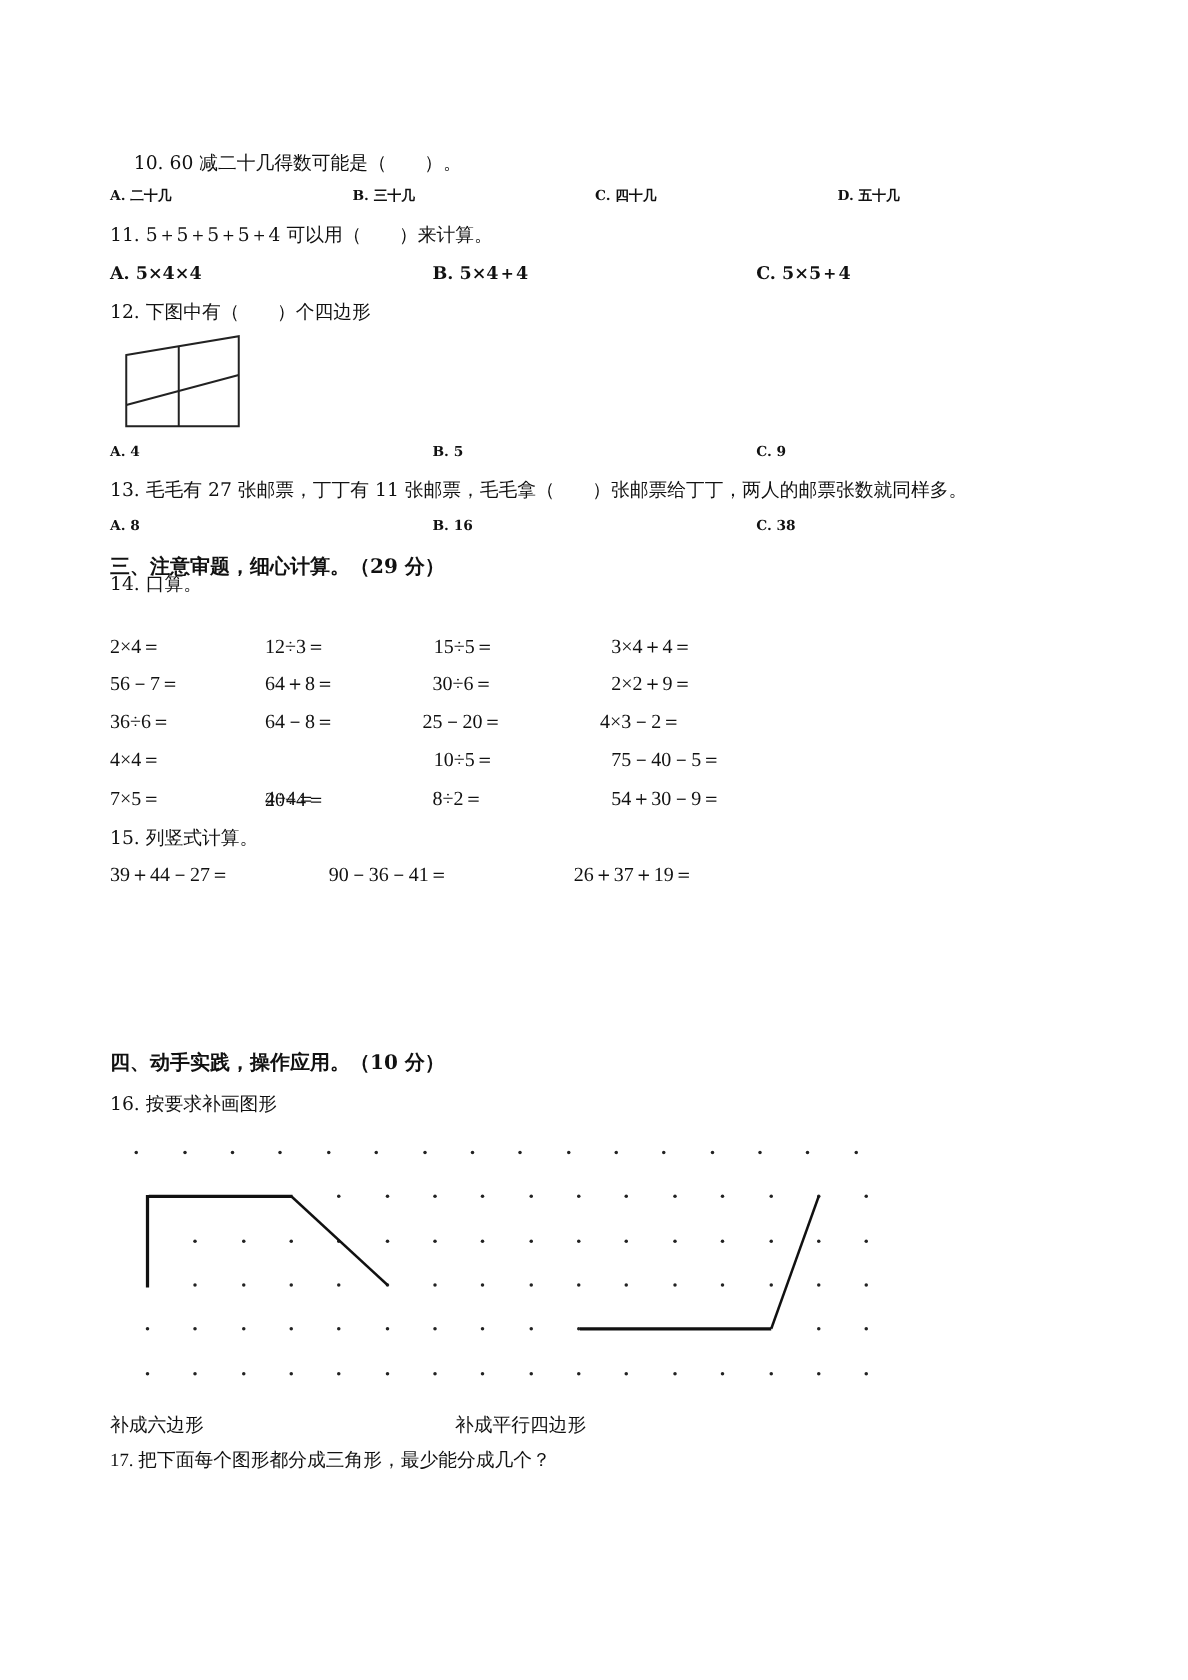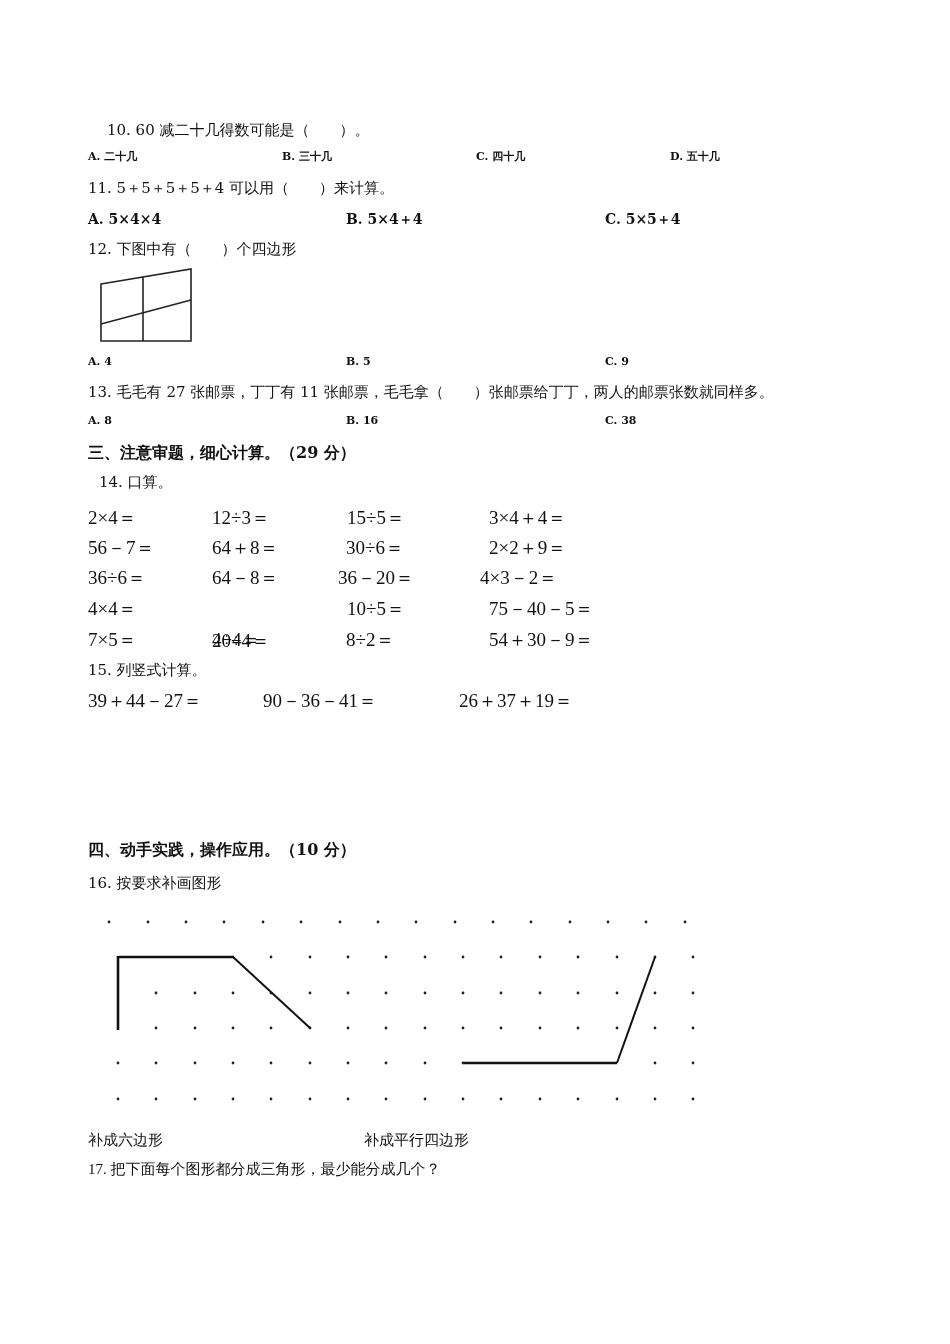--- a/index.html
+++ b/index.html
@@ -6,21 +6,21 @@
   body {
     width: 950px; height: 1344px; position: relative; overflow: hidden;
     font-family: "DejaVu Serif", "Liberation Serif", serif;
     color: #111111;
   }
   .abs { position: absolute; white-space: nowrap; }
   .t { font-size: 15px; line-height: 18px; }
   .opt { font-size: 11px; line-height: 18px; font-weight: bold; }
   .opt-sm { font-size: 14px; line-height: 18px; font-weight: bold; }
   .sec { font-size: 16px; line-height: 20px; font-weight: bold; }
-  .calc { font-size: 19px; line-height: 18px; font-family: "Liberation Serif", "DejaVu Serif", serif; }
+  .calc { font-size: 16px; line-height: 18px; font-family: "Liberation Serif", "DejaVu Serif", serif; }
   svg { position: absolute; left: 0; top: 0; }
 </style>
 </head>
 <body>
 
 <div class="abs t" style="left:88px;top:121px;margin-left:19px;">10.  60 减二十几得数可能是（　　）。</div>
 <div class="abs opt" style="left:88px;top:148px;">A.  二十几</div>
 <div class="abs opt" style="left:282px;top:148px;">B.  三十几</div>
 <div class="abs opt" style="left:476px;top:148px;">C.  四十几</div>
 <div class="abs opt" style="left:670px;top:148px;">D.  五十几</div>
@@ -42,35 +42,35 @@
 <div class="abs opt" style="left:346px;top:353px;">B. 5</div>
 <div class="abs opt" style="left:605px;top:353px;">C. 9</div>
 
 <div class="abs t" style="left:88px;top:383px;">13.  毛毛有 27 张邮票，丁丁有 11 张邮票，毛毛拿（　　）张邮票给丁丁，两人的邮票张数就同样多。</div>
 <div class="abs opt" style="left:88px;top:412px;">A. 8</div>
 <div class="abs opt" style="left:346px;top:412px;">B. 16</div>
 <div class="abs opt" style="left:605px;top:412px;">C. 38</div>
 
 <div class="abs sec" style="left:88px;top:443px;">三、注意审题，细心计算。（29 分）</div>
 
-<div class="abs t" style="left:88px;top:473px;margin-left:11px;">14.  口算。</div>
+<div class="abs t" style="left:88px;top:458px;">14.  口算。</div>
 <div>
   <div class="abs calc" style="left:88px;top:509px;">2×4＝</div>
   <div class="abs calc" style="left:212px;top:509px;">12÷3＝</div>
   <div class="abs calc" style="left:347px;top:509px;">15÷5＝</div>
   <div class="abs calc" style="left:489px;top:509px;">3×4＋4＝</div>
 
   <div class="abs calc" style="left:88px;top:539px;">56－7＝</div>
   <div class="abs calc" style="left:212px;top:539px;">64＋8＝</div>
   <div class="abs calc" style="left:346px;top:539px;">30÷6＝</div>
   <div class="abs calc" style="left:489px;top:539px;">2×2＋9＝</div>
 
   <div class="abs calc" style="left:88px;top:569px;">36÷6＝</div>
   <div class="abs calc" style="left:212px;top:569px;">64－8＝</div>
-  <div class="abs calc" style="left:338px;top:569px;">36－20＝</div>
+  <div class="abs calc" style="left:338px;top:569px;">25－20＝</div>
   <div class="abs calc" style="left:480px;top:569px;">4×3－2＝</div>
 
   <div class="abs calc" style="left:88px;top:600px;">4×4＝</div>
   <div class="abs calc" style="left:212px;top:600px;margin-top:32px;">20÷4＝</div>
   <div class="abs calc" style="left:347px;top:600px;">10÷5＝</div>
   <div class="abs calc" style="left:489px;top:600px;">75－40－5＝</div>
 
   <div class="abs calc" style="left:88px;top:631px;">7×5＝</div>
   <div class="abs calc" style="left:212px;top:631px;">4÷4＝</div>
   <div class="abs calc" style="left:346px;top:631px;">8÷2＝</div>

